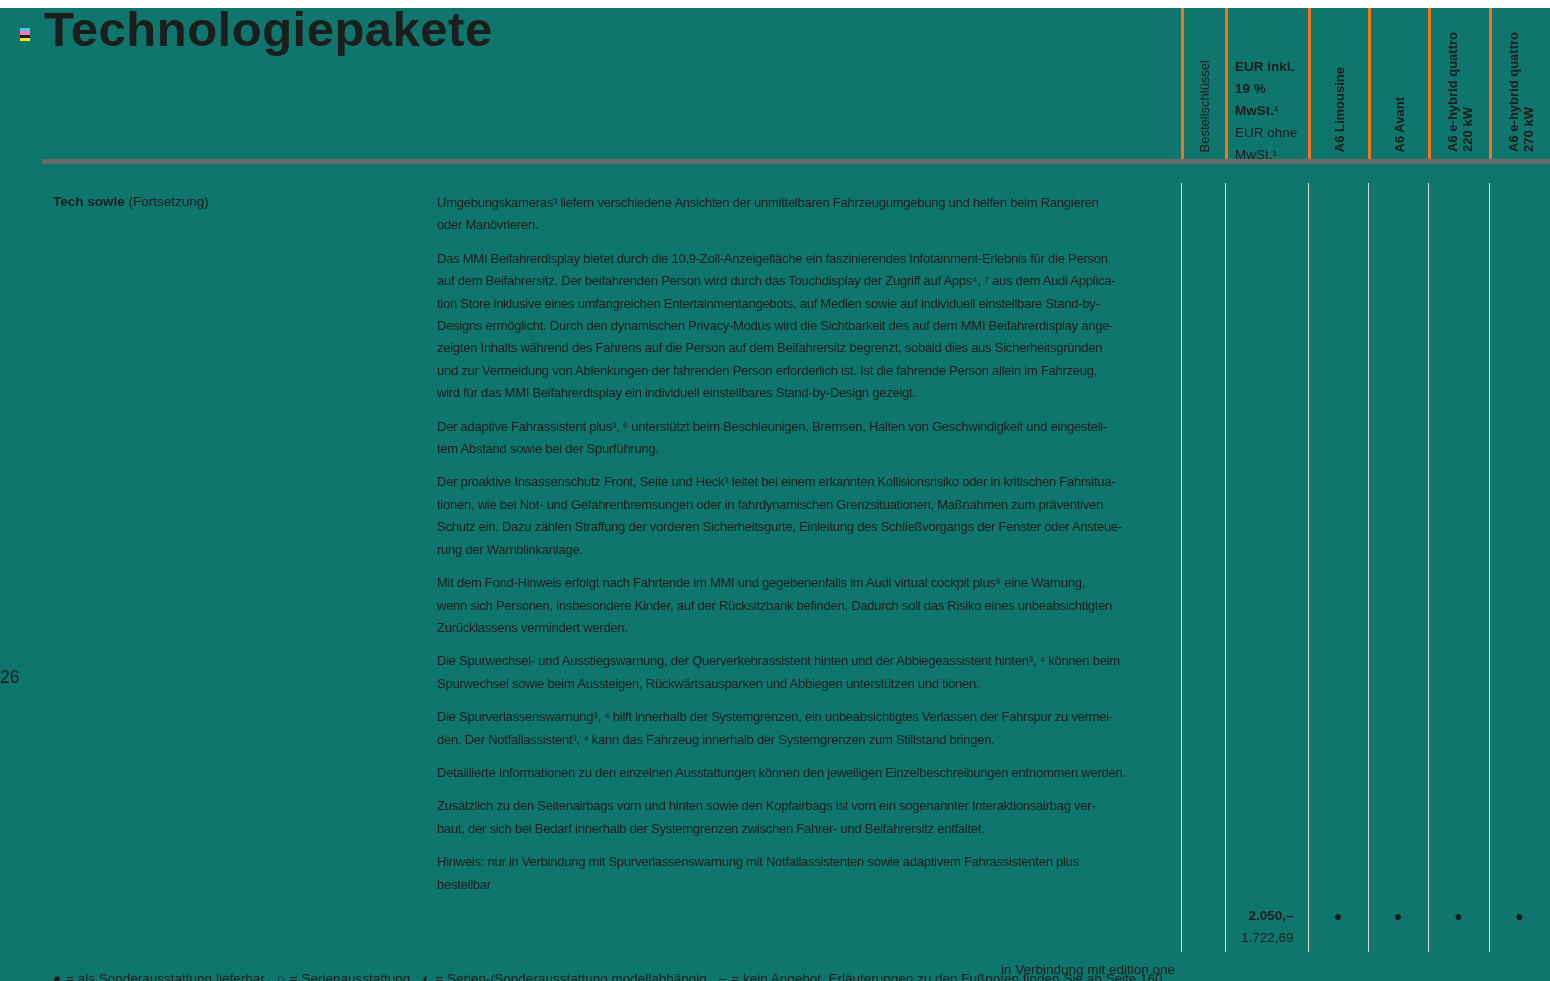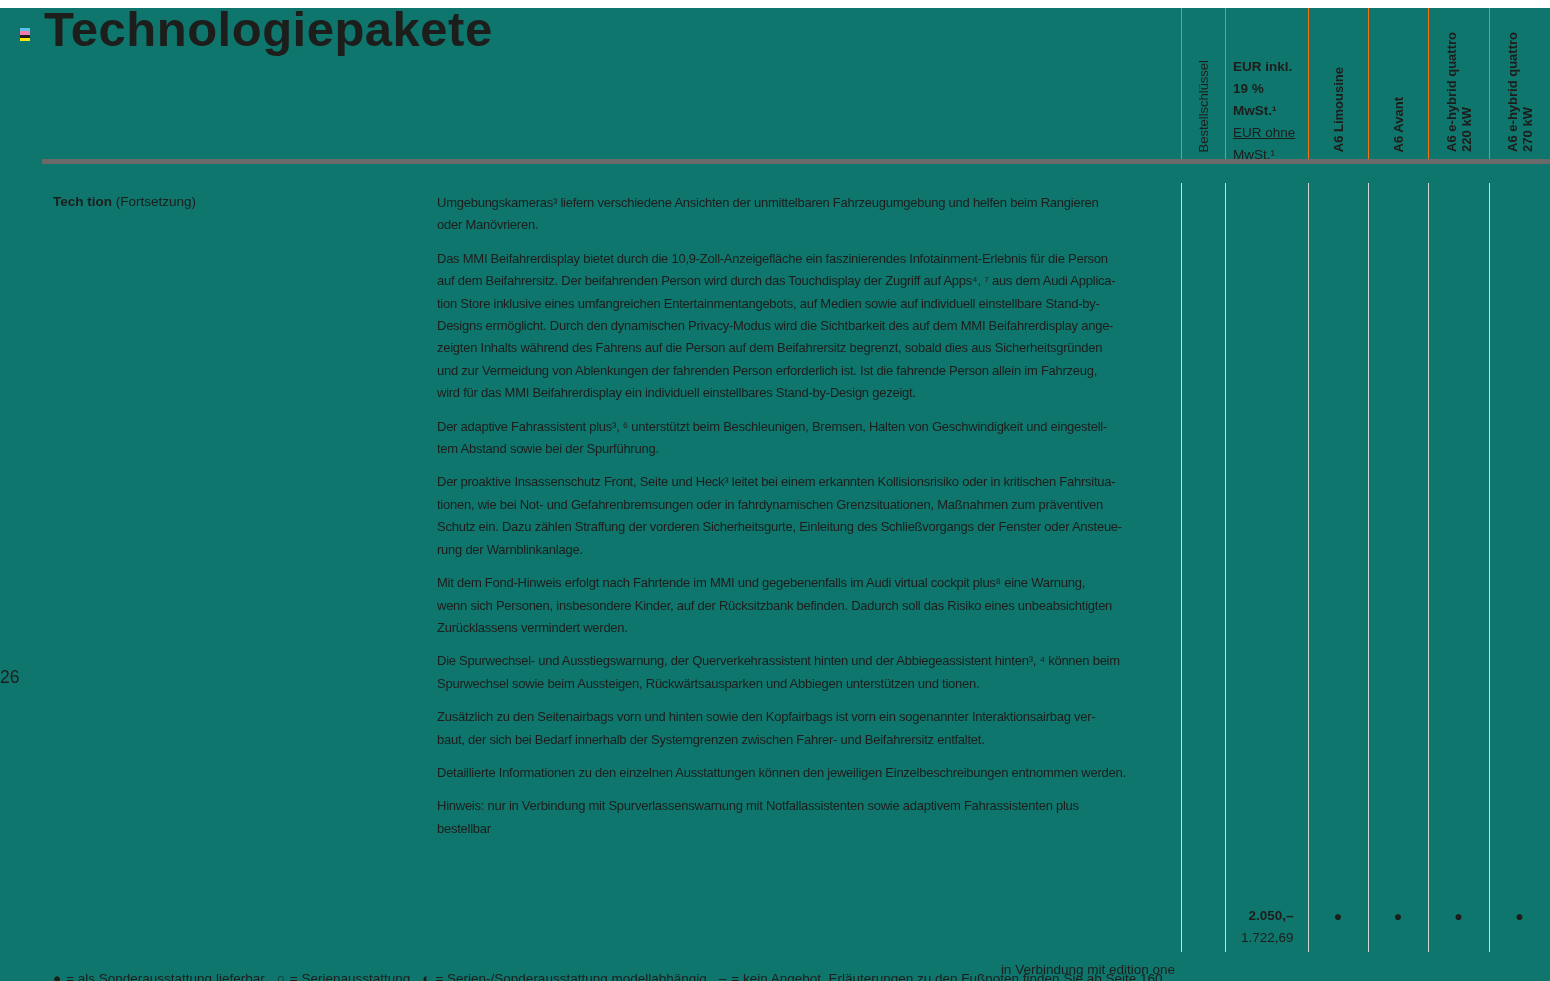--- a/index.html
+++ b/index.html
@@ -22,37 +22,37 @@
     font-size:49px;line-height:56px;font-weight:800;letter-spacing:0.5px;
     color:#1d1d1b;
   }
 
   
   .header-grid{
     position:absolute;left:1181px;top:0;width:369px;height:152px;
     display:flex;box-sizing:border-box;
   }
   .hcell{
-    box-sizing:border-box;border-left:1px solid #f97316;height:152px;
+    box-sizing:border-box;border-left:3px solid #f97316;height:152px;
     display:flex;align-items:flex-end;justify-content:center;
     padding-bottom:8px;
   }
   .hcell.w44{width:44px;} .hcell.w83{width:83px;}
   .hcell.w60{width:60px;} .hcell.w61{width:61px;}
   .vlabel{
     writing-mode:vertical-rl;transform:rotate(180deg);
     white-space:pre-line;font-size:13px;line-height:15px;
     font-weight:bold;color:#1d1d1b;
   }
   .vlabel.reg{font-weight:normal;}
   .hcell.eur{align-items:flex-start;justify-content:flex-start;
     padding:48px 0 0 7px;}
   .eur-head span{display:block;white-space:pre-line;font-size:13.5px;line-height:22px;}
   .eur-bold{font-weight:bold;}
-  .eur-reg{font-weight:normal;text-decoration:underline;}
+  .eur-reg{font-weight:normal;}
 
   .thick-rule{position:absolute;left:42px;top:151px;width:1508px;height:5px;background:#6a6a6a;}
 
   .page-num{position:absolute;left:0;top:659px;font-size:17.5px;color:#1d1d1b;}
 
   .grid-line{position:absolute;top:175px;height:769px;width:1px;background:#d5d5d5;}
   .gl-0{left:1181px;} .gl-1{left:1225px;} .gl-2{left:1308px;}
   .gl-3{left:1368px;} .gl-4{left:1428px;} .gl-5{left:1489px;}
 
   .row-label{position:absolute;left:53px;top:184px;font-size:13.5px;line-height:20px;}
@@ -132,21 +132,21 @@
   <div class="page-num">26</div>
 
   <div class="grid-line gl-0"></div>
   <div class="grid-line gl-1"></div>
   <div class="grid-line gl-2"></div>
   <div class="grid-line gl-3"></div>
   <div class="grid-line gl-4"></div>
   <div class="grid-line gl-5"></div>
 
   <div class="row-label">
-    <span class="b">Tech tion</span><span> (Fortsetzung)</span>
+    <span class="b">Tech sowie</span><span> (Fortsetzung)</span>
   </div>
 
   <div class="text-col">
     <p>Umgebungskameras³ liefern verschiedene Ansichten der unmittelbaren Fahrzeugumgebung und helfen beim Rangieren
 oder Manövrieren.</p>
     <p>Das MMI Beifahrerdisplay bietet durch die 10,9-Zoll-Anzeigefläche ein faszinierendes Infotainment-Erlebnis für die Person
 auf dem Beifahrersitz. Der beifahrenden Person wird durch das Touchdisplay der Zugriff auf Apps⁴, ⁷ aus dem Audi Applica-
 tion Store inklusive eines umfangreichen Entertainmentangebots, auf Medien sowie auf individuell einstellbare Stand-by-
 Designs ermöglicht. Durch den dynamischen Privacy-Modus wird die Sichtbarkeit des auf dem MMI Beifahrerdisplay ange-
 zeigten Inhalts während des Fahrens auf die Person auf dem Beifahrersitz begrenzt, sobald dies aus Sicherheitsgründen
@@ -156,23 +156,25 @@
 tem Abstand sowie bei der Spurführung.</p>
     <p>Der proaktive Insassenschutz Front, Seite und Heck³ leitet bei einem erkannten Kollisionsrisiko oder in kritischen Fahrsitua-
 tionen, wie bei Not- und Gefahrenbremsungen oder in fahrdynamischen Grenzsituationen, Maßnahmen zum präventiven
 Schutz ein. Dazu zählen Straffung der vorderen Sicherheitsgurte, Einleitung des Schließvorgangs der Fenster oder Ansteue-
 rung der Warnblinkanlage.</p>
     <p>Mit dem Fond-Hinweis erfolgt nach Fahrtende im MMI und gegebenenfalls im Audi virtual cockpit plus⁸ eine Warnung,
 wenn sich Personen, insbesondere Kinder, auf der Rücksitzbank befinden. Dadurch soll das Risiko eines unbeabsichtigten
 Zurücklassens vermindert werden.</p>
     <p>Die Spurwechsel- und Ausstiegswarnung, der Querverkehrassistent hinten und der Abbiegeassistent hinten³, ⁴ können beim
 Spurwechsel sowie beim Aussteigen, Rückwärtsausparken und Abbiegen unterstützen und tionen.</p>
+    <p>Die Spurverlassenswarnung³, ⁴ hilft innerhalb der Systemgrenzen, ein unbeabsichtigtes Verlassen der Fahrspur zu vermei-
+den. Der Notfallassistent³, ⁴ kann das Fahrzeug innerhalb der Systemgrenzen zum Stillstand bringen.</p>
+    <p>Detaillierte Informationen zu den einzelnen Ausstattungen können den jeweiligen Einzelbeschreibungen entnommen werden.</p>
     <p>Zusätzlich zu den Seitenairbags vorn und hinten sowie den Kopfairbags ist vorn ein sogenannter Interaktionsairbag ver-
 baut, der sich bei Bedarf innerhalb der Systemgrenzen zwischen Fahrer- und Beifahrersitz entfaltet.</p>
-    <p>Detaillierte Informationen zu den einzelnen Ausstattungen können den jeweiligen Einzelbeschreibungen entnommen werden.</p>
     <p>Hinweis: nur in Verbindung mit Spurverlassenswarnung mit Notfallassistenten sowie adaptivem Fahrassistenten plus
 bestellbar</p>
   </div>
 
   <div class="price-cond">in Verbindung mit edition one</div>
 
   <div class="price-values">
     <span class="incl">2.050,–</span>
     <span class="excl">1.722,69</span>
   </div>

